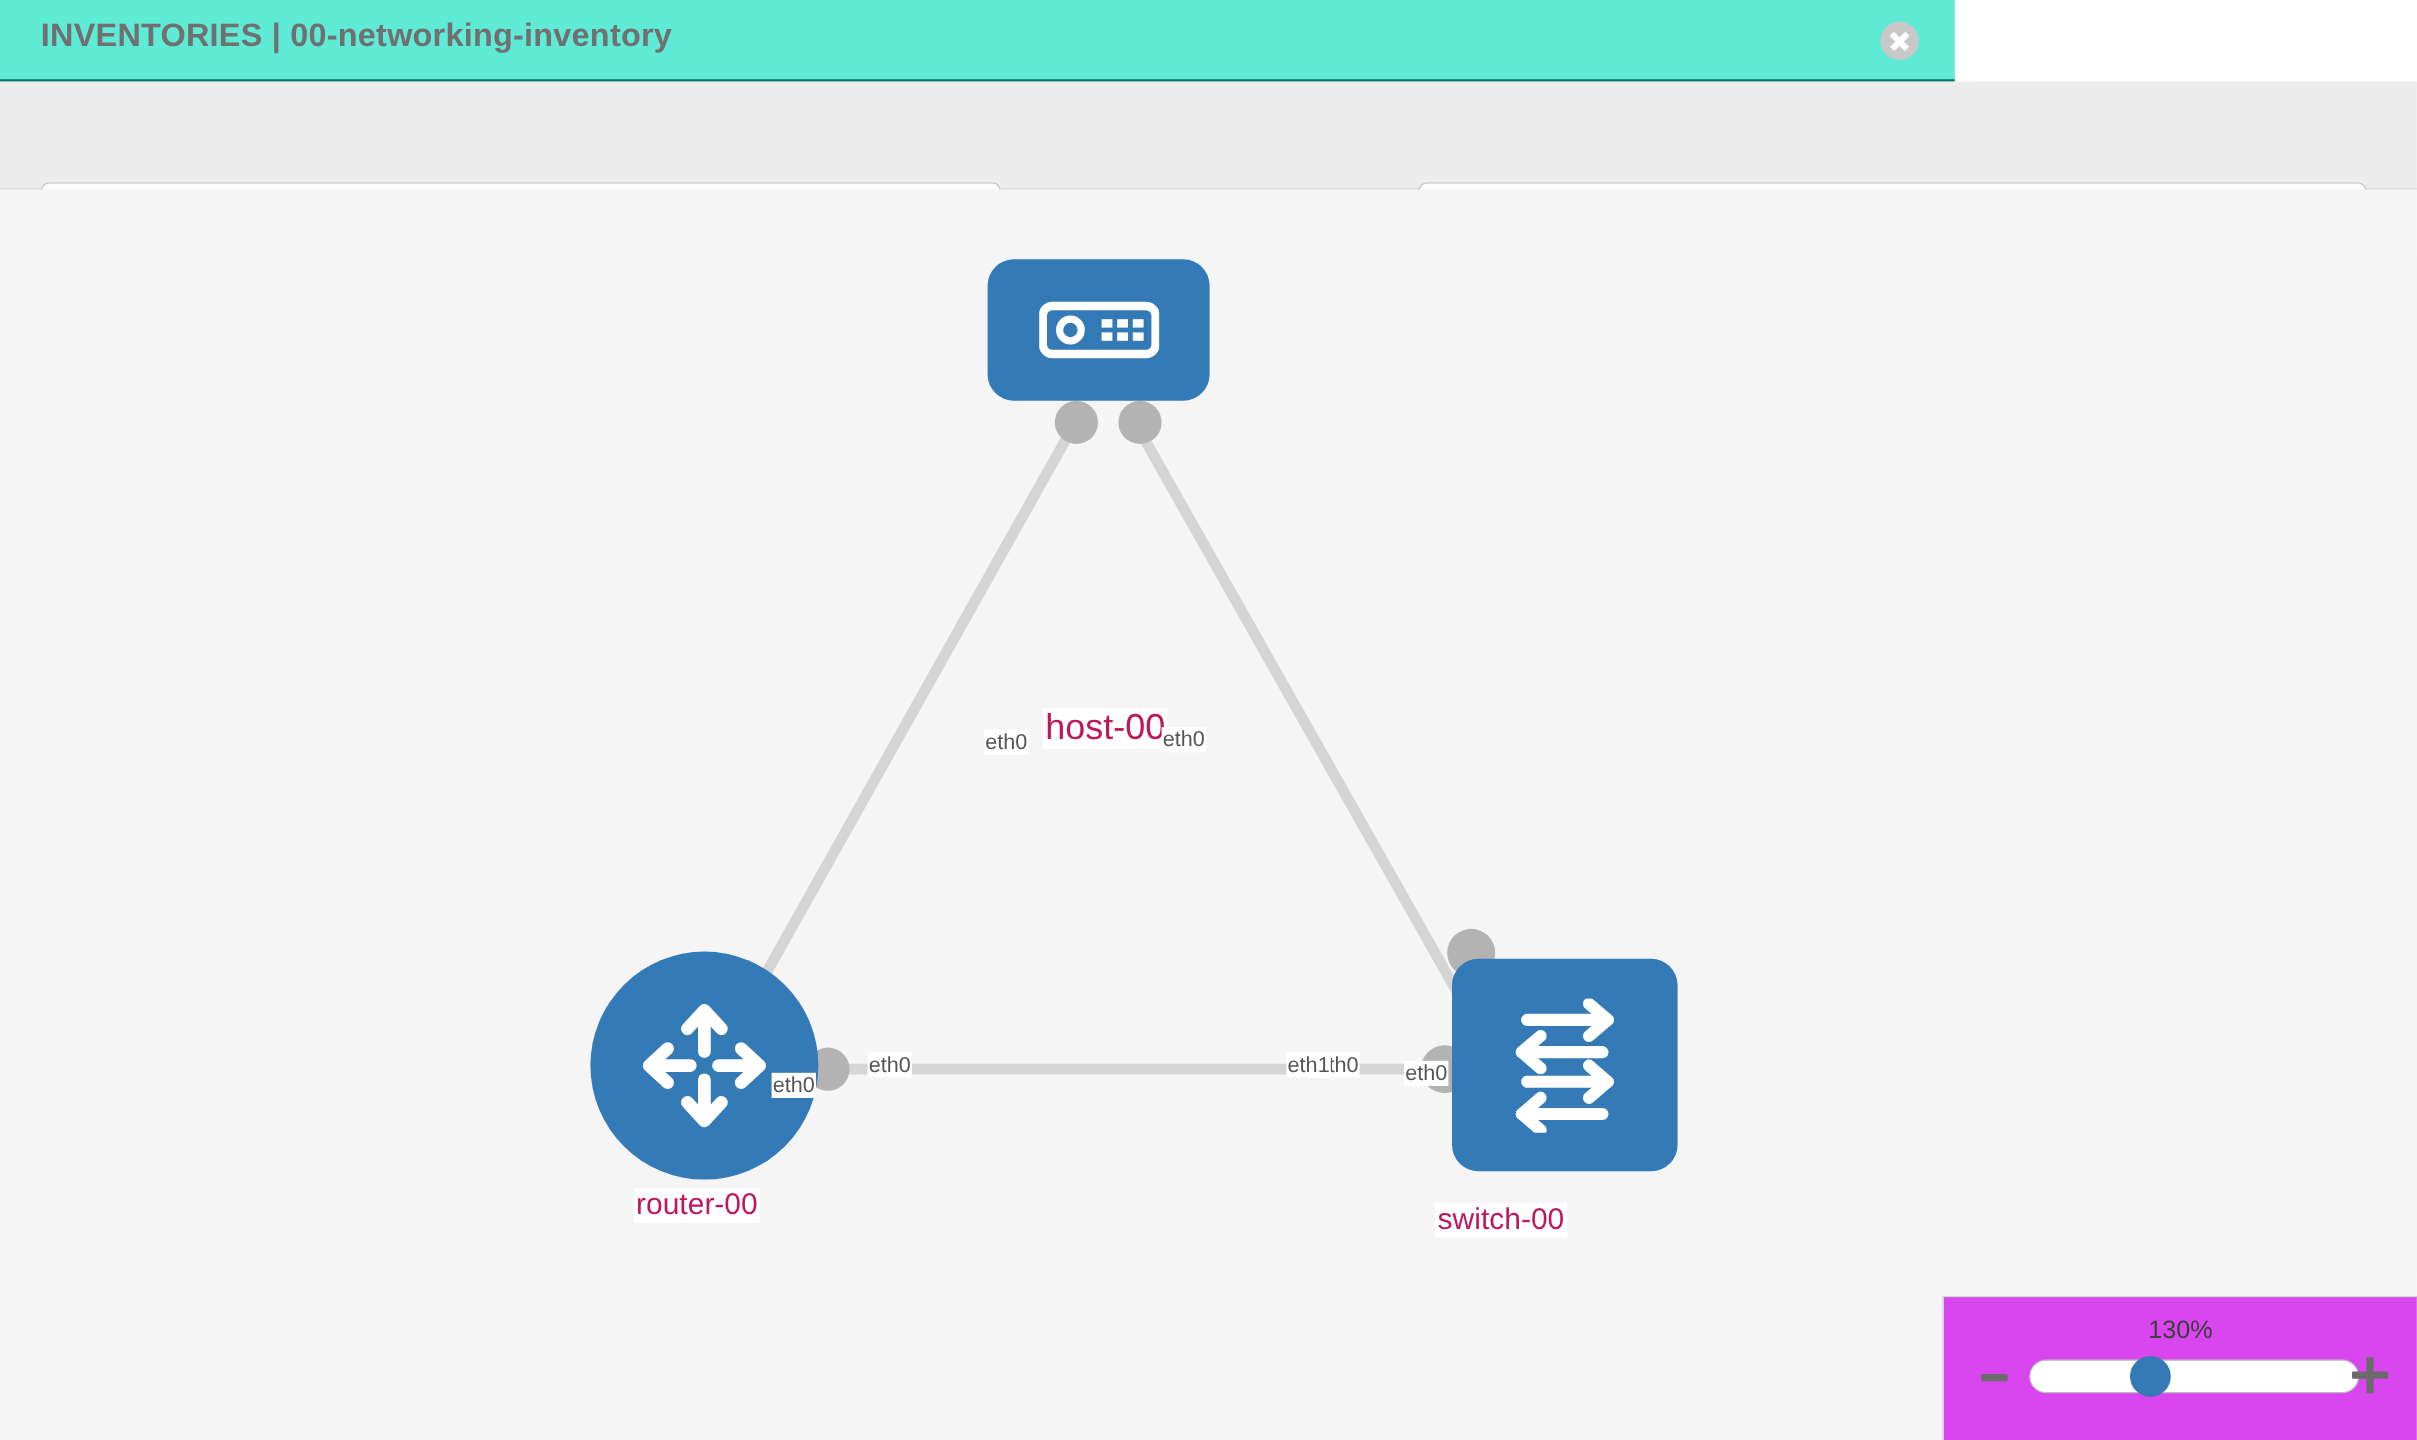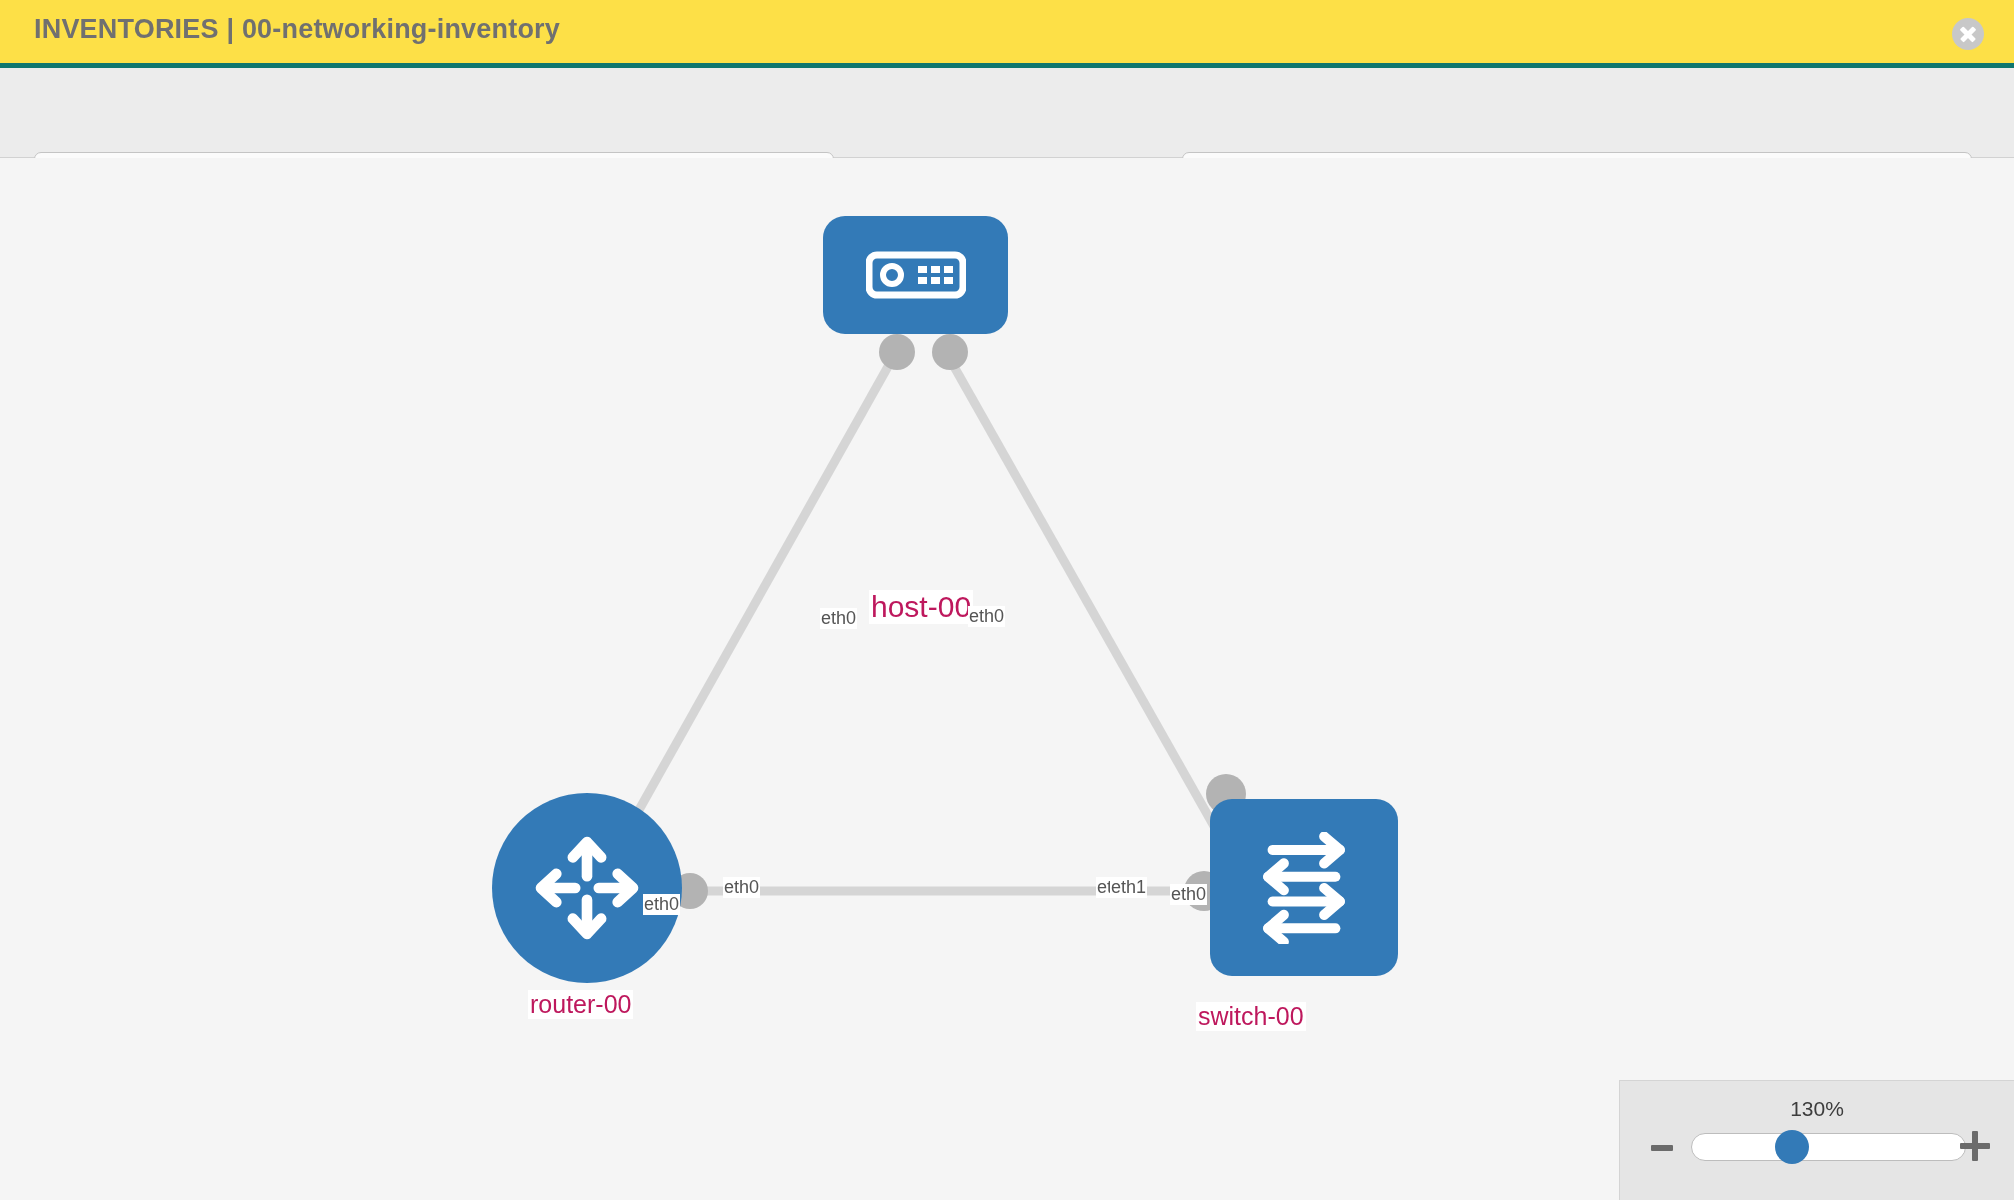--- a/index.html
+++ b/index.html
@@ -12,24 +12,24 @@
     height: 1200px;
     font-family: "Liberation Sans", sans-serif;
     overflow: hidden;
     position: relative;
   }
 
   
   .header {
     position: absolute;
     left: 0; top: 0;
-    width: 2014px;
+    width: 1629px;
     height: 68px;
-    background: #fde047;
-    border-bottom: 5px solid #0f766e;
+    background: #5eead4;
+    border-bottom: 2px solid #0f766e;
     box-sizing: border-box;
   }
   .page-title {
     position: absolute;
     left: 34px;
     top: 14px;
     font-size: 27px;
     font-weight: bold;
     color: #707070;
     letter-spacing: 0.2px;
@@ -149,21 +149,21 @@
     border-radius: 50%;
   }
 
   
   .zoom-panel {
     position: absolute;
     left: 1619px;
     top: 1080px;
     width: 395px;
     height: 120px;
-    background: #e5e5e5;
+    background: #d946ef;
     border: 1px solid #d4d4d4;
     border-right: none;
     border-bottom: none;
     box-sizing: border-box;
   }
   .zoom-value {
     position: absolute;
     top: 16px;
     left: 0; right: 0;
     text-align: center;
@@ -301,21 +301,21 @@
         <line x1="22" y1="62" x2="82" y2="62"></line>
         <polyline points="68,50 82,62 68,74"></polyline>
         <line x1="78" y1="86" x2="18" y2="86"></line>
         <polyline points="32,74 18,86 32,98"></polyline>
       </g>
     </svg>
   </div>
   <div class="node-label" style="left:1196px; top:844px;">switch-00</div>
   <div class="edge-label" style="left:1170px; top:726px;">eth0</div>
   <div class="edge-label" style="left:1096px; top:719px;">eth0</div>
-  <div class="edge-label" style="left:1110px; top:719px;">eth1</div>
+  <div class="edge-label" style="left:1072px; top:719px;">eth1</div>
 </div>
 
 <div class="zoom-panel">
   <div class="zoom-value">130%</div>
   <div class="zoom-minus"></div>
   <div class="zoom-track"></div>
   <div class="zoom-handle"></div>
   <div class="zoom-plus"></div>
 </div>
 

